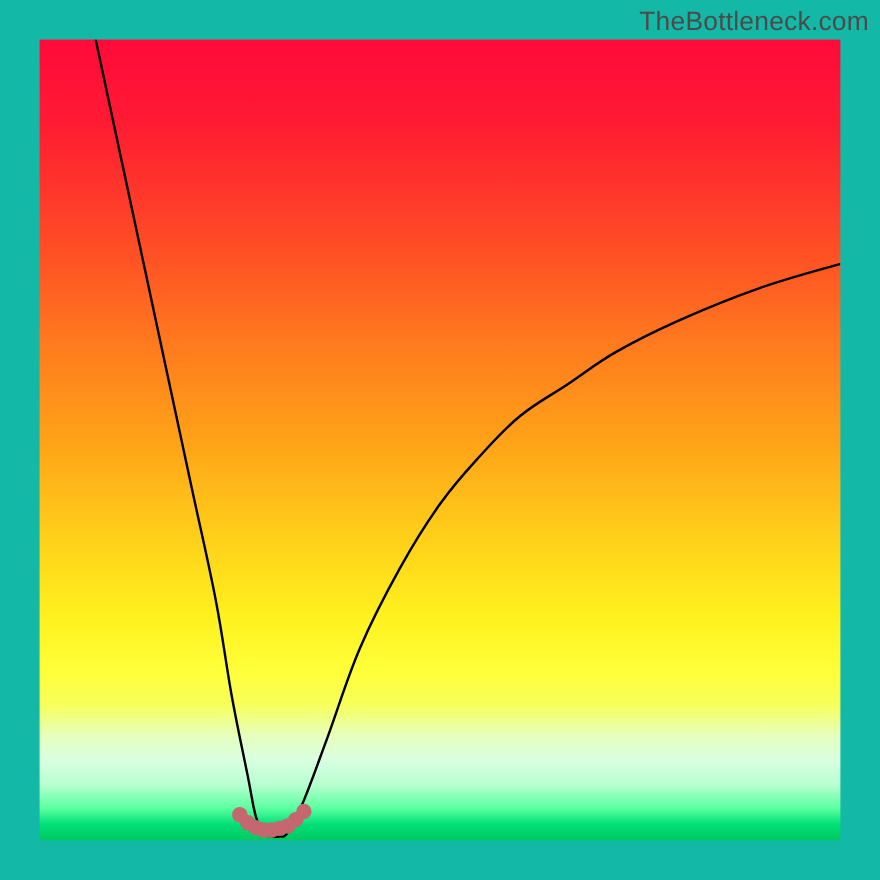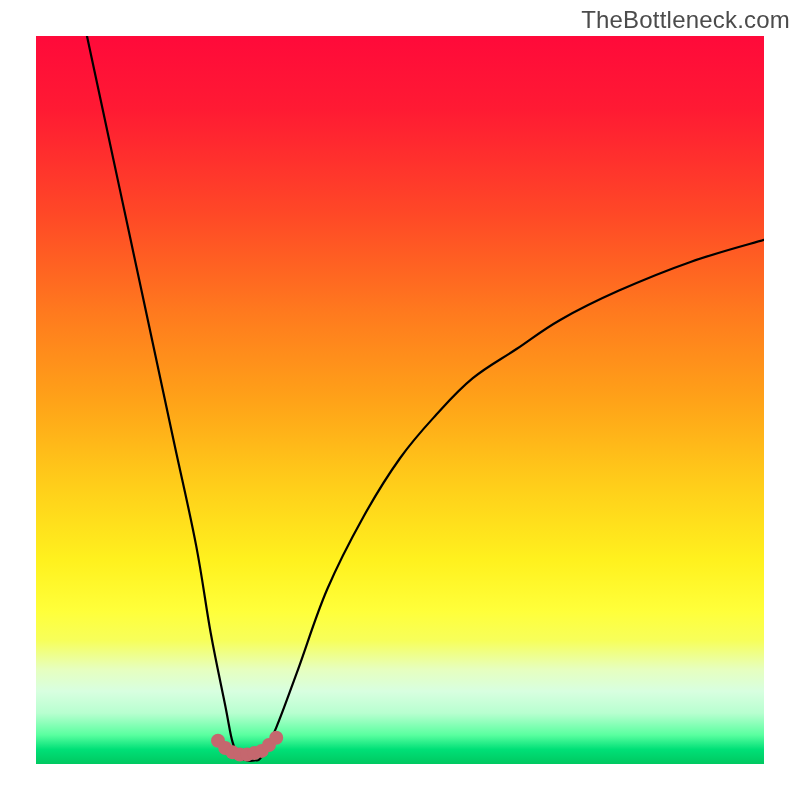--- a/index.html
+++ b/index.html
@@ -8,21 +8,21 @@
     width: 800px;
     height: 800px;
     overflow: hidden;
     background: #000;
     font-family: Arial, Helvetica, sans-serif;
   }
   .frame {
     position: relative;
     width: 800px;
     height: 800px;
-    background: #ffffff;
+    background: #14b8a6;
   }
   .plot-area {
     position: absolute;
     left: 36px;
     top: 36px;
     width: 728px;
     height: 728px;
     
     background: linear-gradient(
       to bottom,

